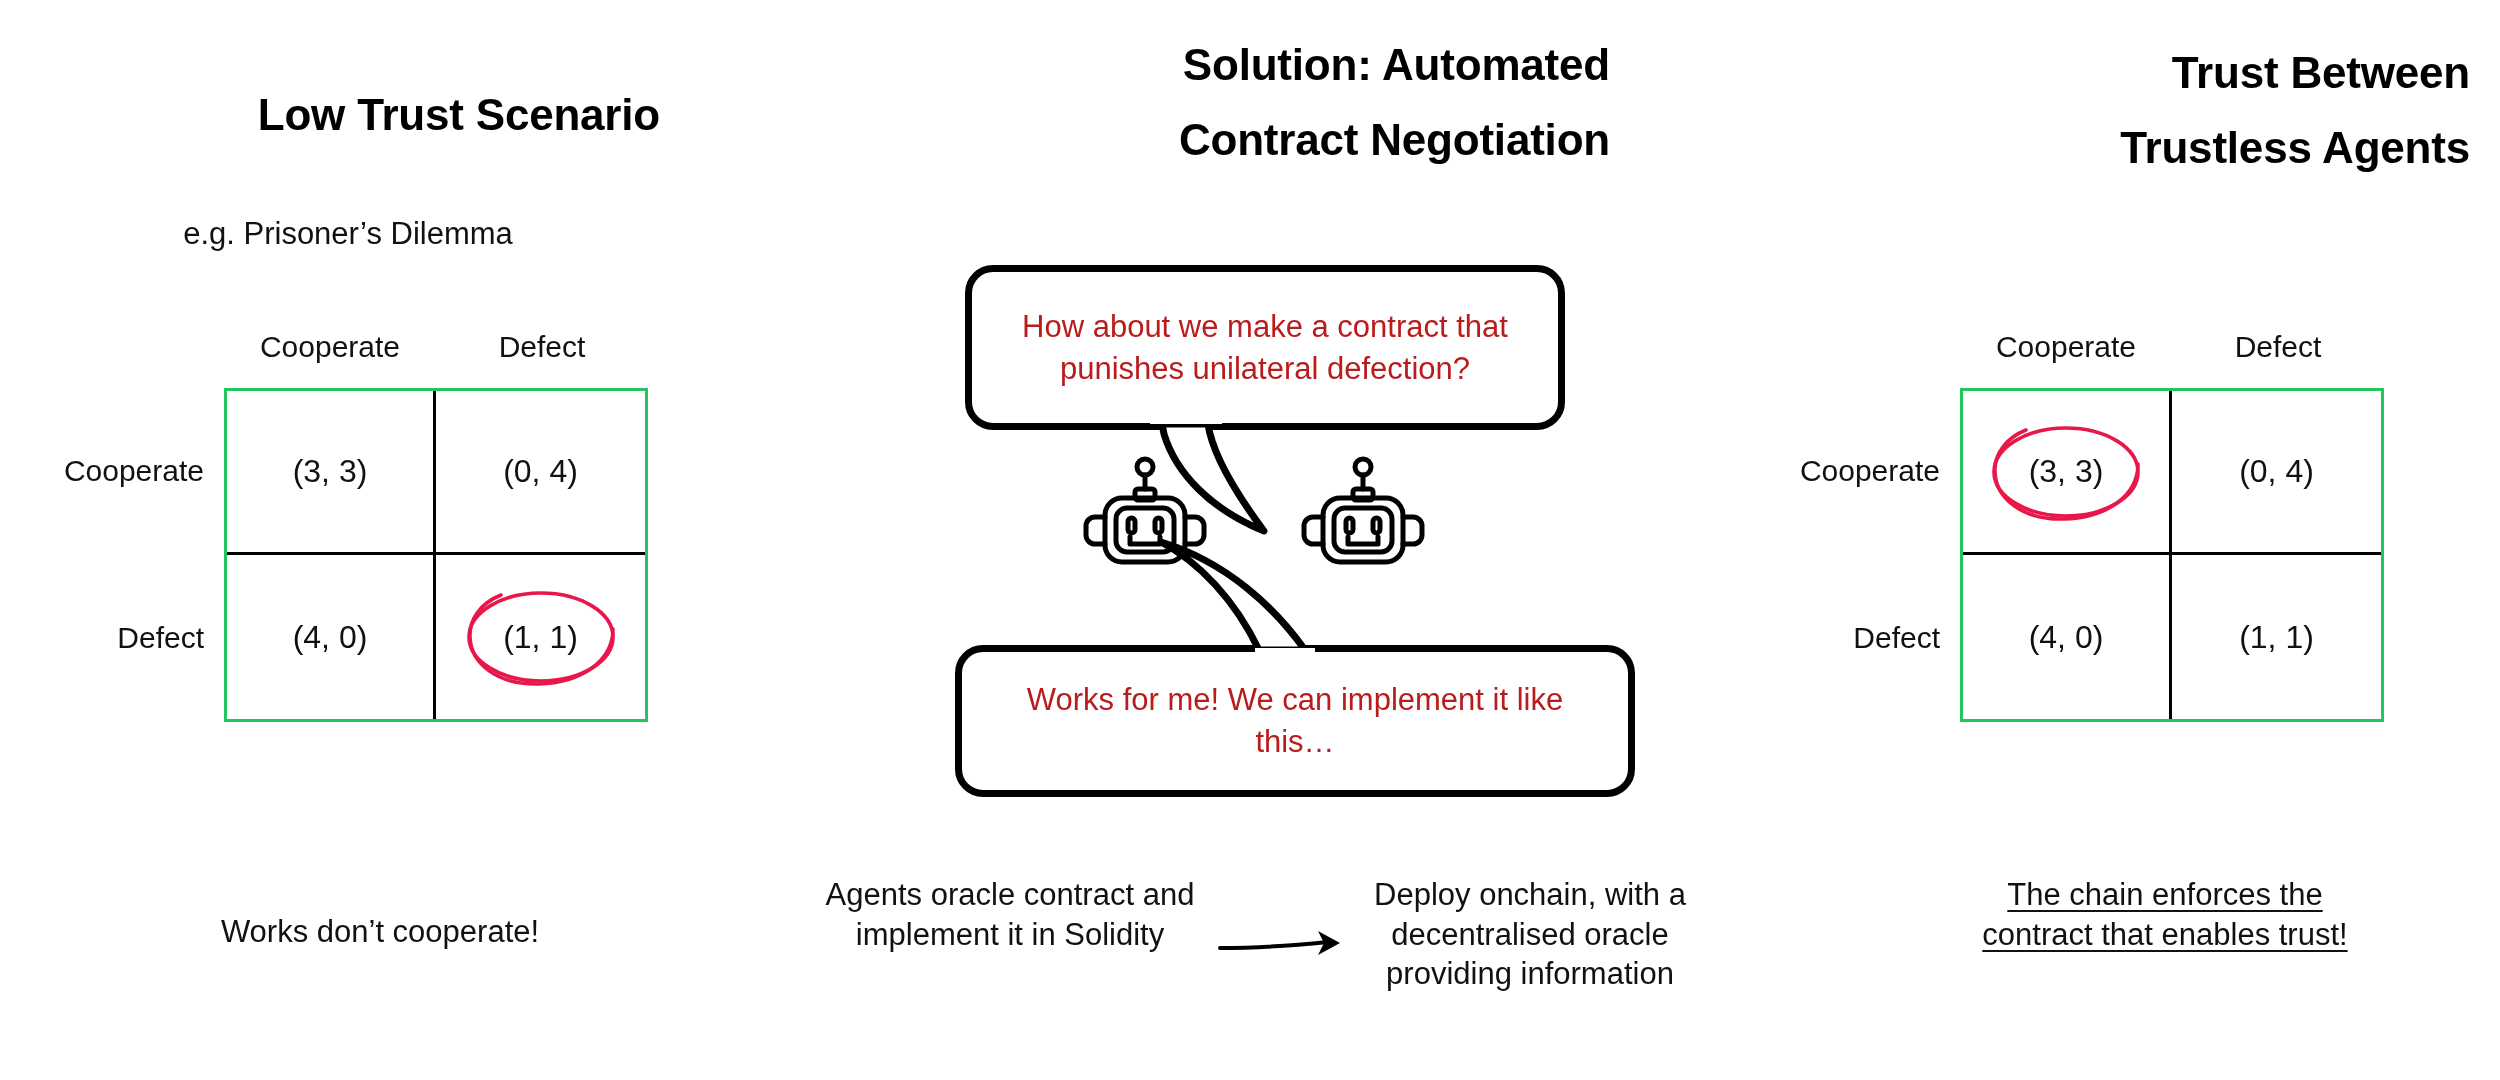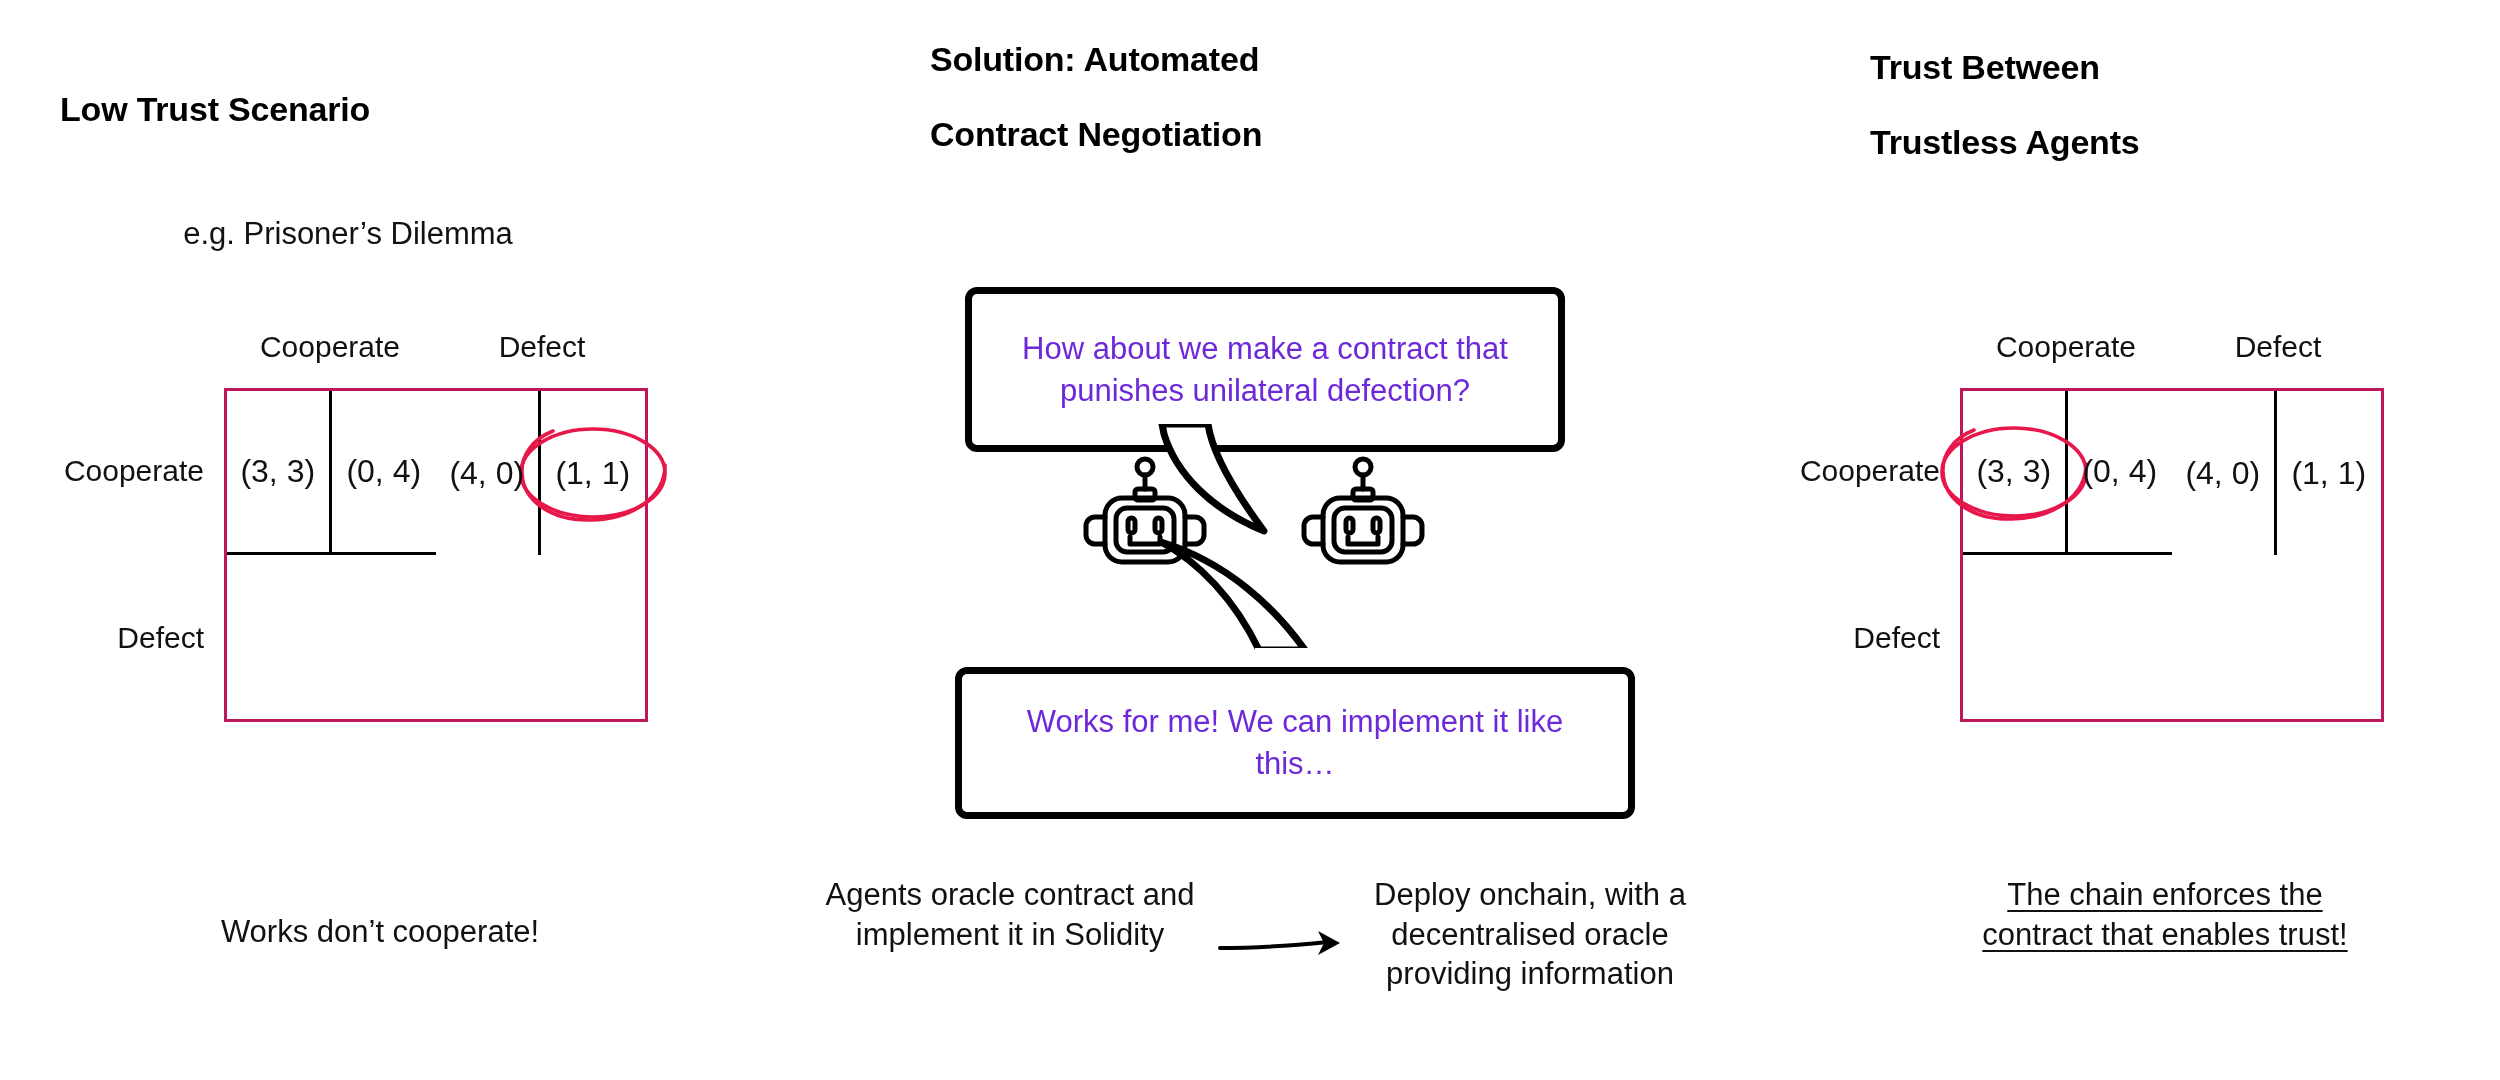--- a/index.html
+++ b/index.html
@@ -18,23 +18,23 @@
   .stage {
     position: relative;
     width: 2500px;
     height: 1080px;
   }
 
   
   .panel-title {
     position: absolute;
     font-weight: bold;
-    font-size: 34px;
+    font-size: 44px;
     line-height: 1.12;
-    text-align: left;
+    text-align: right;
     letter-spacing: -0.2px;
     color: #000;
   }
   .body-text {
     position: absolute;
     font-size: 31px;
     line-height: 1.28;
     text-align: center;
     color: #111;
     font-weight: 400;
@@ -42,24 +42,24 @@
   .underlined {
     text-decoration: underline;
     text-underline-offset: 5px;
     text-decoration-thickness: 2px;
   }
 
   
   .matrix-wrap { position: absolute; }
   .matrix-grid {
     position: absolute;
-    border: 3px solid #be185d;
+    border: 3px solid #22c55e;
     box-sizing: border-box;
     display: grid;
-    grid-template-columns: 1fr 1fr 1fr 1fr;
+    grid-template-columns: 1fr 1fr;
     grid-template-rows: 1fr 1fr;
   }
   .matrix-cell {
     position: relative;
     box-sizing: border-box;
     display: flex;
     align-items: center;
     justify-content: center;
     font-size: 32px;
     color: #111;
@@ -88,32 +88,31 @@
     height: 104px;
     z-index: 1;
     pointer-events: none;
   }
 
   
   .bubble {
     position: absolute;
     box-sizing: border-box;
     border: 7px solid #000;
-    border-radius: 12px;
+    border-radius: 28px;
     background: #fff;
     display: flex;
     align-items: center;
     justify-content: center;
     text-align: center;
     font-size: 31px;
     line-height: 1.34;
-    color: #6d28d9;
+    color: #b91c1c;
     padding: 10px 26px;
     z-index: 3;
-    margin-top: 22px;
   }
   .bubble-tail { position: absolute; z-index: 4; }
 
   
   .robot { position: absolute; z-index: 5; }
 
   
   .flow-arrow { position: absolute; }
 </style>
 </head>

